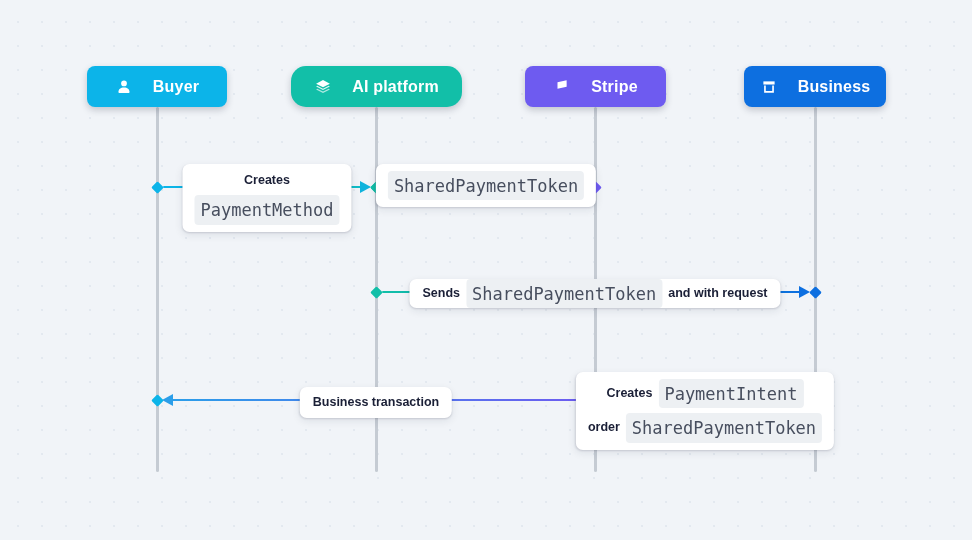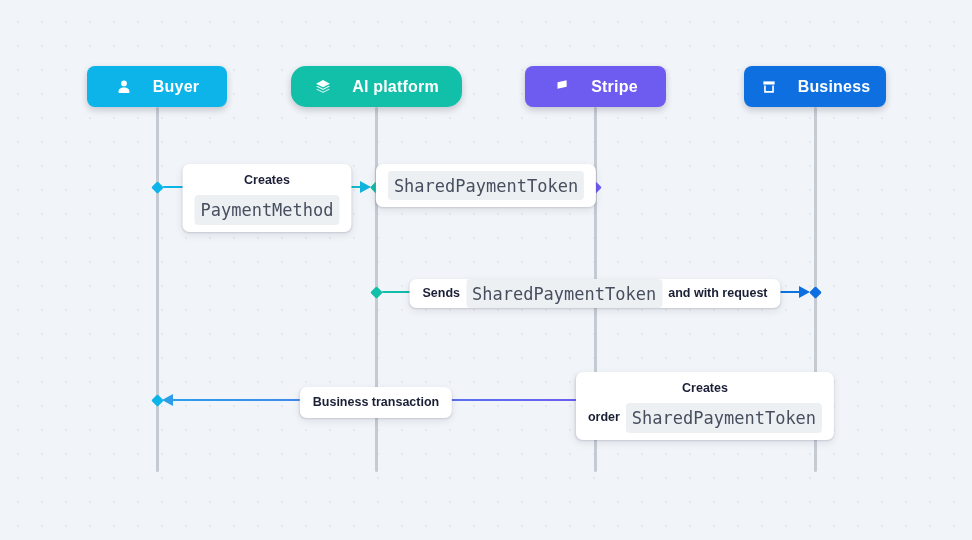--- a/index.html
+++ b/index.html
@@ -164,20 +164,21 @@
 
   <div class="msg" style="left:595px;width:220px;top:400px">
     <i class="dia at-left" style="background: rgb(110, 91, 240);"></i>
     <i class="head-l hc-purple-l"></i>
     <div class="line to-left g-purple-blue"></div>
     <i class="dia at-right" style="background: rgb(13, 111, 224);"></i>
   </div>
   <div class="card" style="left:705px;top:372px">
     <div class="card-row">
       <span>Creates</span>
+      <span class="chip">PaymentIntent</span>
     </div>
     <div class="card-row">
       <span>order</span>
       <span class="chip">SharedPaymentToken</span>
     </div>
   </div>
 
   <div class="msg" style="left:157px;width:438px;top:400px">
     <i class="dia at-left" style="background: rgb(12, 180, 233);"></i>
     <i class="head-l hc-blue-l"></i>

